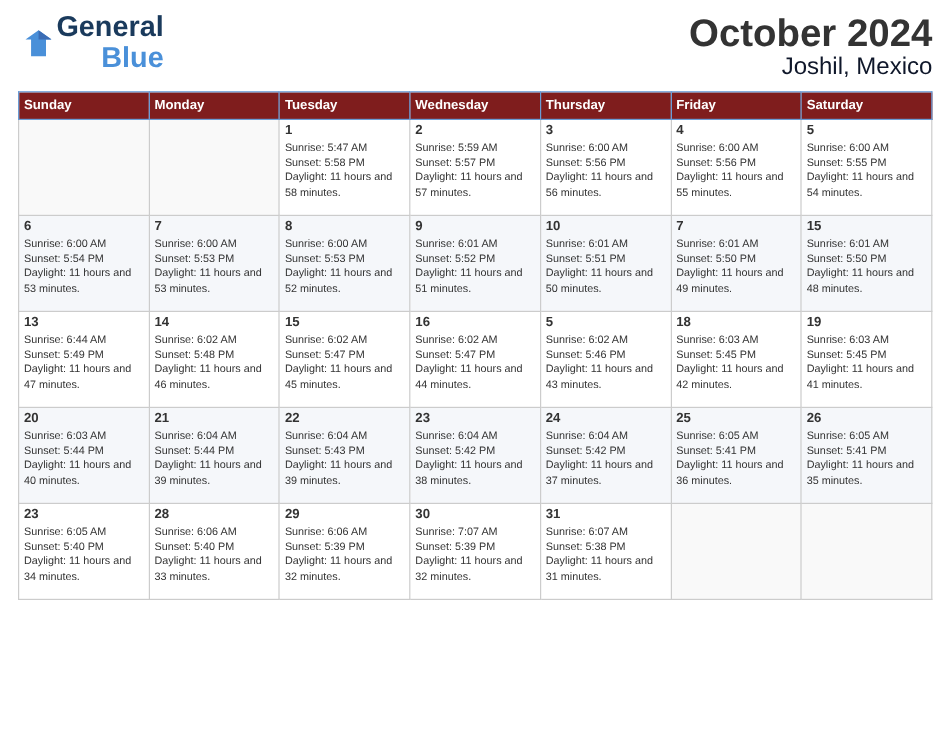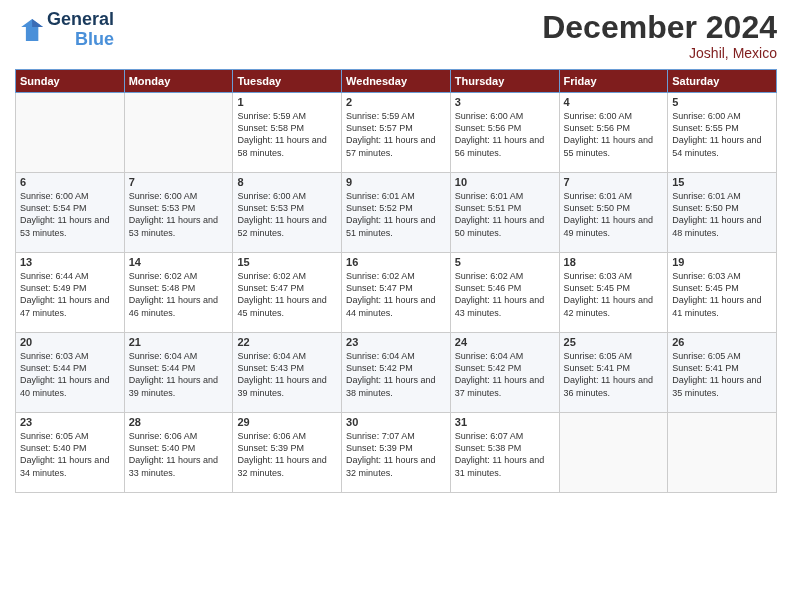--- a/index.html
+++ b/index.html
@@ -20,41 +20,41 @@
       justify-content: space-between;
       align-items: flex-start;
       margin-bottom: 8px;
     }
     .logo {
       display: flex;
       align-items: center;
       gap: 4px;
     }
     .logo-text {
-      font-size: 18px;
+      font-size: 24px;
       font-weight: bold;
       color: #1a3a5c;
       line-height: 1.1;
     }
     .logo-icon {
       width: 28px;
       height: 28px;
     }
     .title-block {
       text-align: right;
     }
     .month-title {
       font-size: 32px;
       font-weight: bold;
       color: #333;
       line-height: 1.1;
     }
     .location {
-      font-size: 14px;
-      color: #7f1d1d;
+      font-size: 20px;
+      color: #0f172a;
     }
     .calendar {
       width: 100%;
       border-collapse: collapse;
       table-layout: fixed;
     }
     .calendar th {
       background: #7f1d1d;
       color: #fff;
       font-size: 11px;
@@ -99,21 +99,21 @@
       <svg class="logo-icon" viewBox="0 0 36 36">
         <polygon points="22,4 36,14 30,14 30,32 14,32 14,14 8,14" fill="#4a90d9"></polygon>
         <polygon points="22,4 36,14 22,14" fill="#3a6cb5"></polygon>
       </svg>
       <div class="logo-text">
         <div>General</div>
         <div style="color:#4a90d9;text-align:right;">Blue</div>
       </div>
     </div>
     <div class="title-block">
-      <div class="month-title">December 2024</div>
+      <div class="month-title">October 2024</div>
       <div class="location">Joshil, Mexico</div>
     </div>
   </div>
 
   <table class="calendar">
     <thead>
       <tr id="weekday-header">
           <th>Sunday</th>
           <th>Monday</th>
           <th>Tuesday</th>
@@ -122,21 +122,21 @@
           <th>Friday</th>
           <th>Saturday</th>
         </tr>
     </thead>
     <tbody id="calendar-body">
         <tr>
           <td class="empty"></td>
           <td class="empty"></td>
           <td>
             <span class="day-num">1</span>
-            <div class="day-info">Sunrise: 5:59 AM
+            <div class="day-info">Sunrise: 5:47 AM
 Sunset: 5:58 PM
 Daylight: 11 hours and 58 minutes.</div>
           </td>
           <td>
             <span class="day-num">2</span>
             <div class="day-info">Sunrise: 5:59 AM
 Sunset: 5:57 PM
 Daylight: 11 hours and 57 minutes.</div>
           </td>
           <td>

